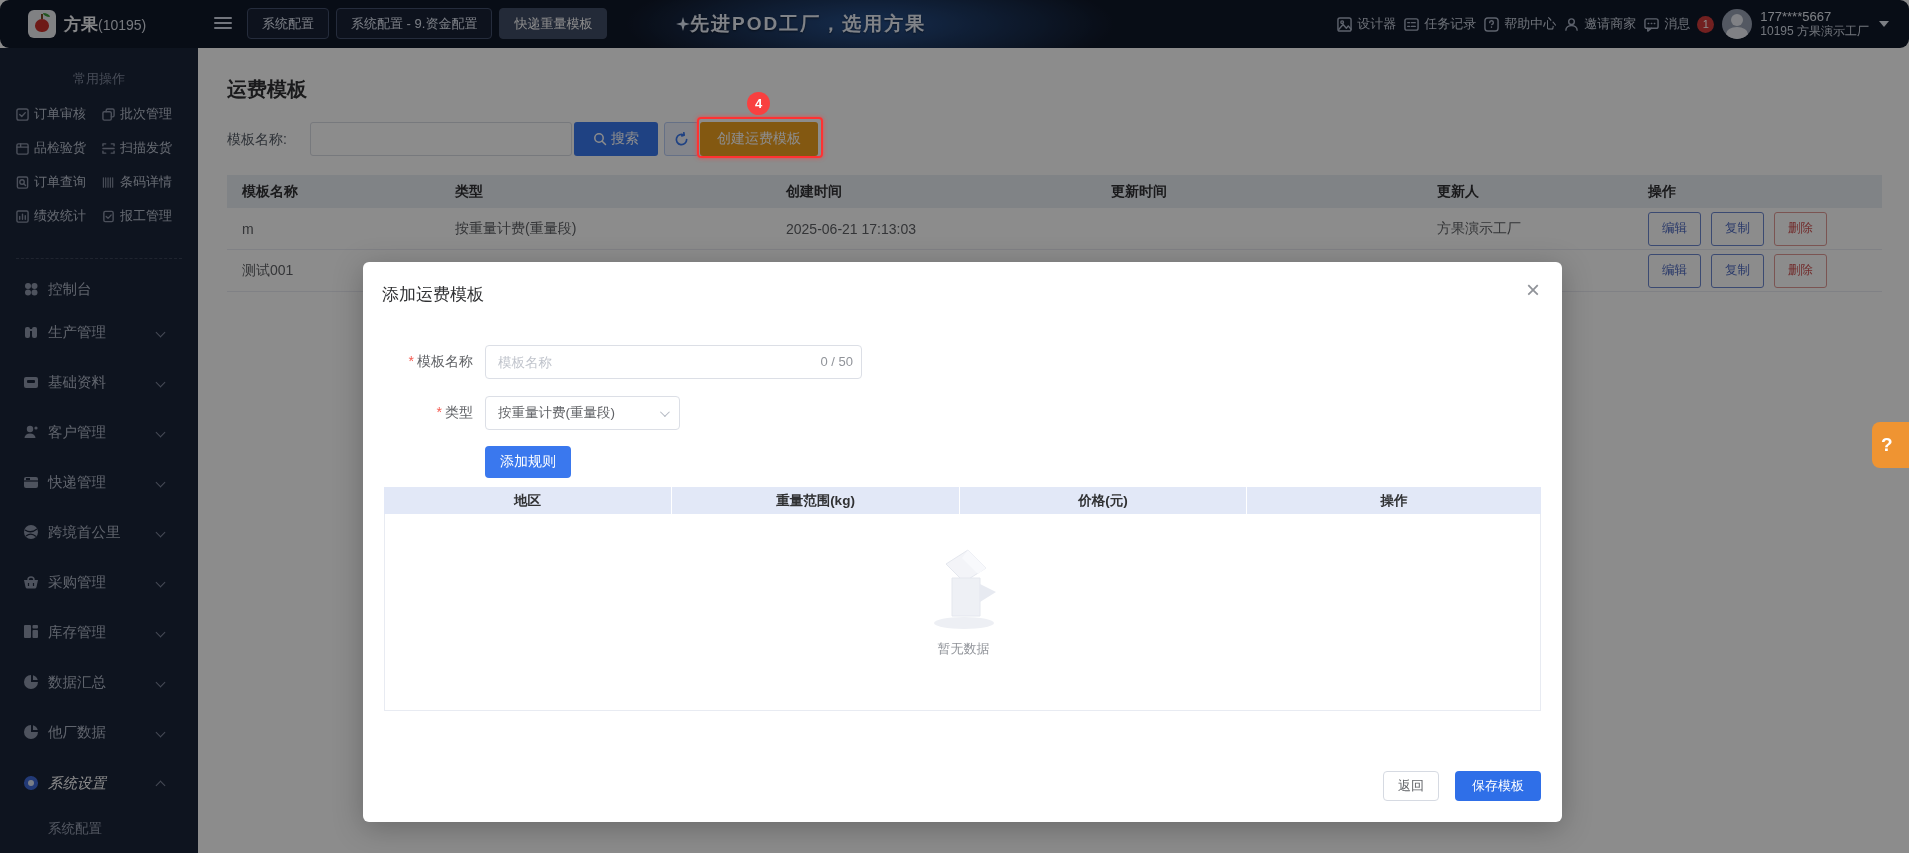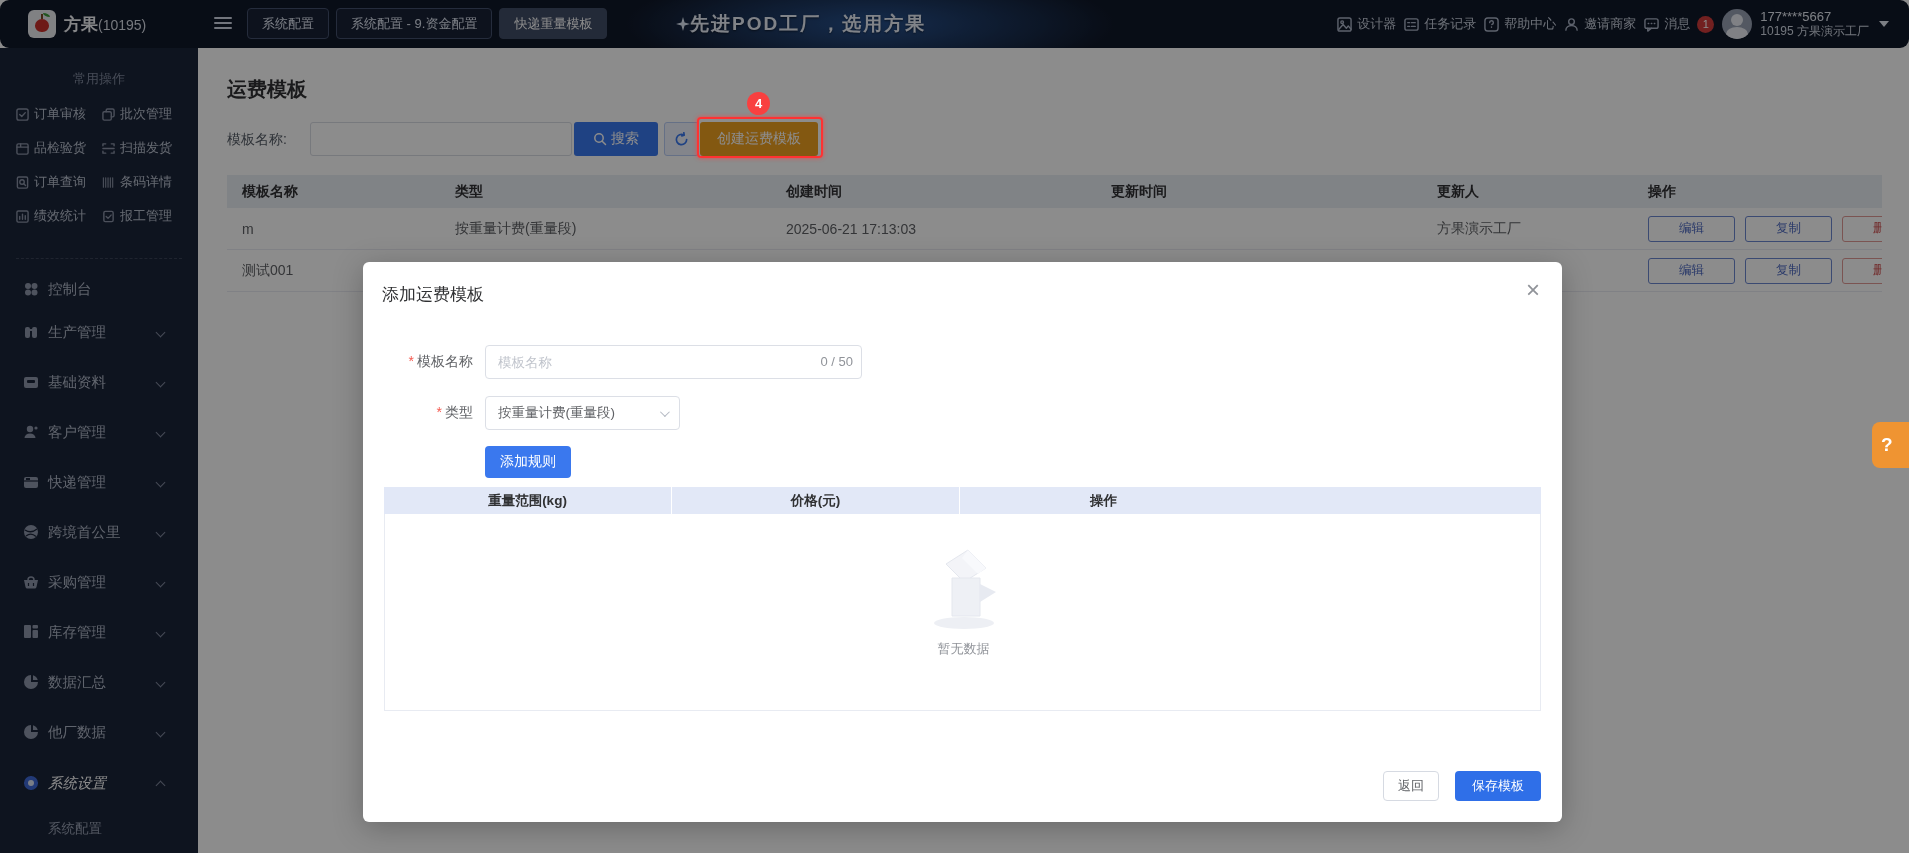--- a/index.html
+++ b/index.html
@@ -73,21 +73,21 @@
     background:#efa020; color:#fff; font-size:14px; border-radius:3px; cursor:pointer; }
 
   .table { position:absolute; left:29px; top:127px; width:1655px; font-size:14px; }
   .thead { display:grid; grid-template-columns:213px 331px 325px 326px 211px 249px;
     background:#eaeef5; height:33px; align-items:center; font-weight:bold; color:#303133; }
   .thead > div { padding-left:15px; }
   .trow { display:grid; grid-template-columns:213px 331px 325px 326px 211px 249px;
     height:42px; align-items:center; color:#606266; border-bottom:1px solid #e9ecf2; background:#fff; }
   .trow > div { padding-left:15px; overflow:hidden; white-space:nowrap; }
   .row-actions { display:flex; gap:10px; }
-  .mini-btn { height:26px; padding:0 30px; font-size:12.5px; border-radius:3px; background:#fff;
+  .mini-btn { height:34px; padding:0 13px; font-size:12.5px; border-radius:3px; background:#fff;
     border:1px solid #6c87cf; color:#4c68c0; cursor:pointer; }
   .mini-btn.danger { border-color:#e09a96; color:#d05555; }
 
   
   .mask { position:absolute; inset:0; background:rgba(0,0,0,0.45); z-index:5; }
   .anno-rect { position:absolute; left:697px; top:117px; width:126px; height:41px;
     border:2px solid #ff3232; border-radius:4px; z-index:8; box-shadow:0 0 4px rgba(255,60,60,.8); }
   .anno-badge { position:absolute; left:747px; top:92px; width:23px; height:23px; border-radius:50%;
     background:#f94040; color:#fff; font-size:13px; font-weight:bold; text-align:center; line-height:23px; z-index:8; }
 
@@ -443,20 +443,21 @@
     <span class="req">*</span><span>类型</span>
   </div>
   <div class="select-box" style="top:134px">
     <span>按重量计费(重量段)</span>
     <span class="schev"></span>
   </div>
 
   <button class="btn-add-rule">添加规则</button>
 
   <div class="m-thead">
+    <div>地区</div>
     <div>重量范围(kg)</div>
     <div>价格(元)</div>
     <div>操作</div>
   </div>
   <div class="m-tbody">
     <div class="empty-wrap">
       <svg width="104" height="92" viewBox="0 0 104 92">
         <ellipse cx="52" cy="83" rx="30" ry="6" fill="#edeff4"></ellipse>
         <polygon points="34,24 56,10 74,28 52,42" fill="#f3f4f8" stroke="#e4e7ee" stroke-width="1"></polygon>
         <polygon points="40,38 68,38 68,76 40,76" fill="#eef0f5" stroke="#e4e7ee" stroke-width="1"></polygon>

